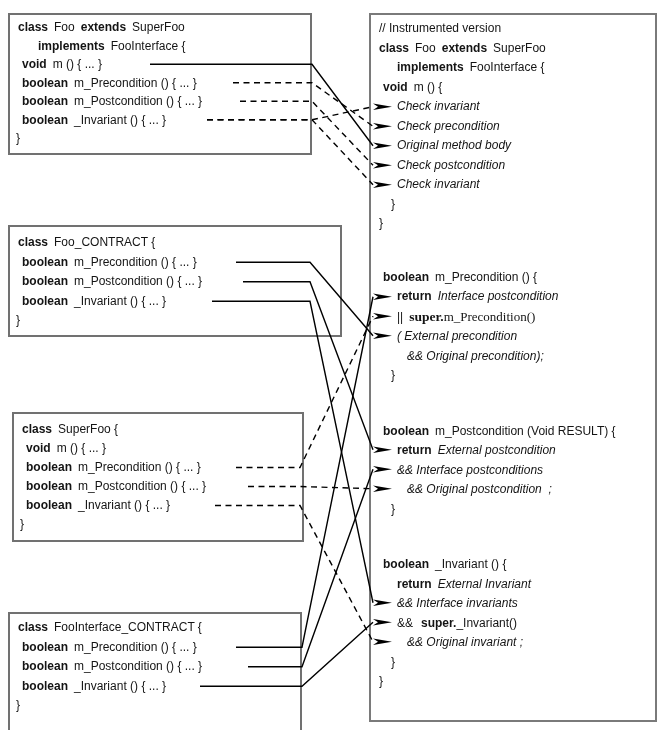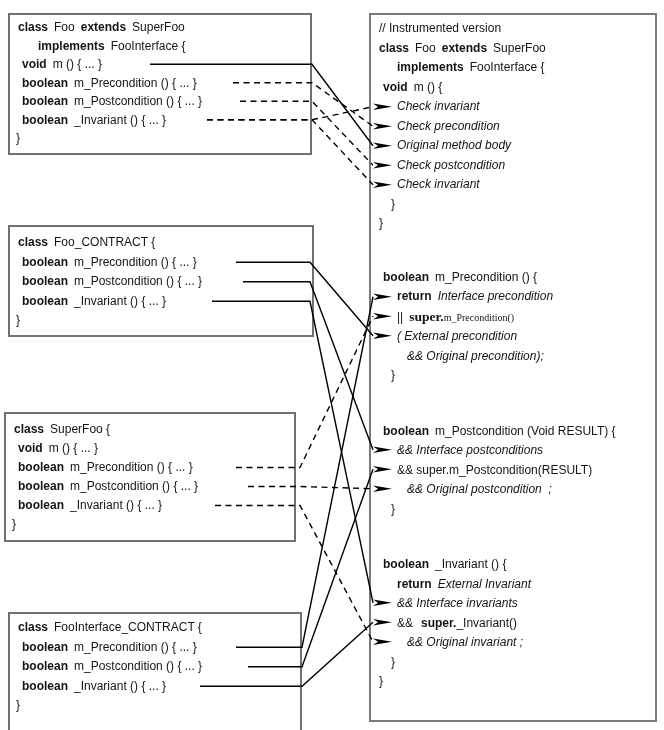--- a/index.html
+++ b/index.html
@@ -25,48 +25,48 @@
   .panel .line{line-height:19.5px;}
   
   .pl6{padding-left:6px;} .pl8{padding-left:8px;} .pl12{padding-left:12px;}
   .pl20{padding-left:20px;} .pl26{padding-left:26px;} .pl28{padding-left:28px;}
   .pl36{padding-left:36px;}
   
   .kw{font-weight:bold;margin-top:7px;}
   .kw{margin-right:6px;}
   .kw2{font-weight:bold;margin:4px 6px;}
   .it{font-style:italic;}
-  .serif{font-family:"Liberation Serif",serif;font-size:10px;}
+  .serif{font-family:"Liberation Serif",serif;font-size:13px;}
   .serif-b{font-family:"Liberation Serif",serif;font-size:13.5px;font-weight:bold;margin-left:6px;}
   .sup-b{font-weight:bold;margin-left:8px;}
   .sp34{height:34px;} .sp36{height:36px;}
   #overlay{position:absolute;left:0;top:0;pointer-events:none;}
 </style>
 </head>
 <body>
 
 <div class="box b1" style="left:8px;top:13px;width:304px;height:142px;padding-top:3px;">
   <div class="line pl8"><span class="kw">class</span><span>Foo</span><span class="kw2">extends</span><span>SuperFoo</span></div>
   <div class="line pl28"><span class="kw">implements</span><span>FooInterface {</span></div>
   <div class="line pl12"><span class="kw">void</span><span>m () { ... }</span></div>
   <div class="line pl12"><span class="kw">boolean</span><span>m_Precondition () { ... }</span></div>
   <div class="line pl12"><span class="kw">boolean</span><span>m_Postcondition () { ... }</span></div>
   <div class="line pl12"><span class="kw">boolean</span><span>_Invariant () { ... }</span></div>
   <div class="line pl6">}</div>
 </div>
 
-<div class="box b2" style="left:8px;top:225px;width:306px;height:112px;padding-top:6px;">
+<div class="box b2" style="left:8px;top:225px;width:334px;height:112px;padding-top:6px;">
   <div class="line pl8"><span class="kw">class</span><span>Foo_CONTRACT {</span></div>
   <div class="line pl12"><span class="kw">boolean</span><span>m_Precondition () { ... }</span></div>
   <div class="line pl12"><span class="kw">boolean</span><span>m_Postcondition () { ... }</span></div>
   <div class="line pl12"><span class="kw">boolean</span><span>_Invariant () { ... }</span></div>
   <div class="line pl6">}</div>
 </div>
 
-<div class="box b3" style="left:4px;top:412px;width:292px;height:130px;padding-top:6px;">
+<div class="box b3" style="left:12px;top:412px;width:292px;height:130px;padding-top:6px;">
   <div class="line pl8"><span class="kw">class</span><span>SuperFoo {</span></div>
   <div class="line pl12"><span class="kw">void</span><span>m () { ... }</span></div>
   <div class="line pl12"><span class="kw">boolean</span><span>m_Precondition () { ... }</span></div>
   <div class="line pl12"><span class="kw">boolean</span><span>m_Postcondition () { ... }</span></div>
   <div class="line pl12"><span class="kw">boolean</span><span>_Invariant () { ... }</span></div>
   <div class="line pl6">}</div>
 </div>
 
 <div class="box b4" style="left:8px;top:612px;width:294px;height:130px;padding-top:4px;">
   <div class="line pl8"><span class="kw">class</span><span>FooInterface_CONTRACT {</span></div>
@@ -84,30 +84,30 @@
   <div class="line pl26 it">Check invariant</div>
   <div class="line pl26 it">Check precondition</div>
   <div class="line pl26 it">Original method body</div>
   <div class="line pl26 it">Check postcondition</div>
   <div class="line pl26 it">Check invariant</div>
   <div class="line pl20">}</div>
   <div class="line pl8">}</div>
   <div class="sp34"></div>
 
   <div class="line pl12"><span class="kw">boolean</span><span>m_Precondition () {</span></div>
-  <div class="line pl26"><span class="kw">return</span><span class="it">Interface precondition</span></div>
+  <div class="line pl26"><span class="kw">return</span><span class="it">Interface postcondition</span></div>
   <div class="line pl26"><span>||</span><span class="serif-b">super.</span><span class="serif">m_Precondition()</span></div>
   <div class="line pl26 it">( External precondition</div>
   <div class="line pl36 it">&amp;&amp; Original precondition);</div>
   <div class="line pl20">}</div>
   <div class="sp36"></div>
 
   <div class="line pl12"><span class="kw">boolean</span><span>m_Postcondition (Void RESULT) {</span></div>
+  <div class="line pl26"><span class="kw">return</span><span class="it">External postcondition</span></div>
   <div class="line pl26 it">&amp;&amp; Interface postconditions</div>
-  <div class="line pl26">&amp;&amp; super.m_Postcondition(RESULT)</div>
   <div class="line pl36 it">&amp;&amp; Original postcondition  ;</div>
   <div class="line pl20">}</div>
   <div class="sp36"></div>
 
   <div class="line pl12"><span class="kw">boolean</span><span>_Invariant () {</span></div>
   <div class="line pl26"><span class="kw">return</span><span class="it">External Invariant</span></div>
   <div class="line pl26 it">&amp;&amp; Interface invariants</div>
   <div class="line pl26"><span>&amp;&amp;</span><span class="sup-b">super.</span><span>_Invariant()</span></div>
   <div class="line pl36 it">&amp;&amp; Original invariant ;</div>
   <div class="line pl20">}</div>

